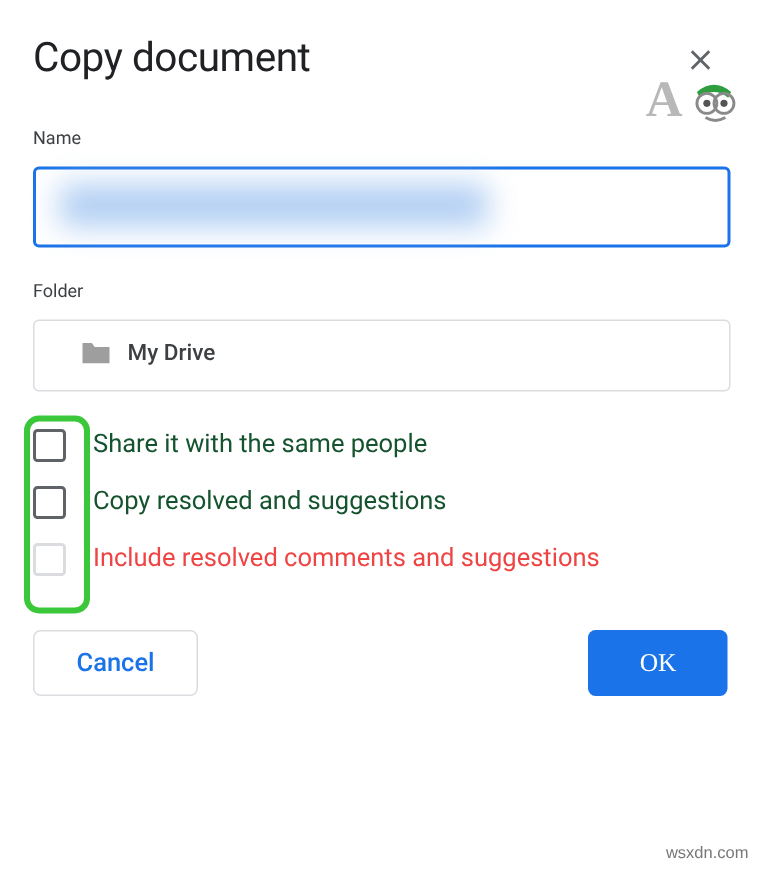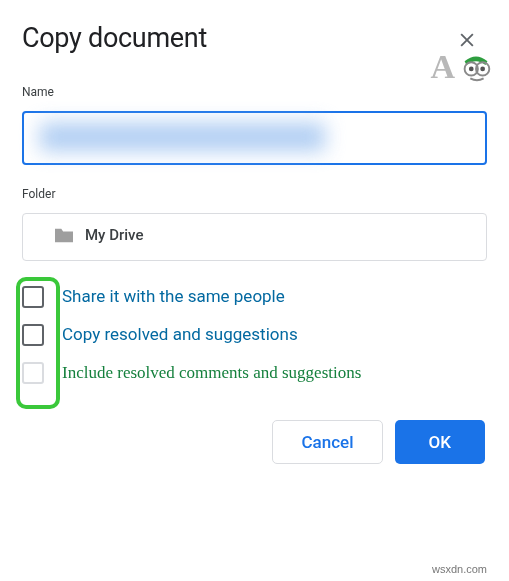--- a/index.html
+++ b/index.html
@@ -136,30 +136,29 @@
       flex-shrink: 0;
       margin-right: 18px;
       margin-top: 1px;
       background: #fff;
     }
     .checkbox.disabled {
       border-color: #dadce0;
     }
     .checkbox-label {
       font-size: 17px;
-      color: #0369a1;
+      color: #14532d;
       line-height: 1.4;
     }
     .checkbox-label.disabled {
-      color: #15803d;
-      font-family: Liberation Serif, serif;
+      color: #ef4444;
     }
     .button-row {
       display: flex;
-      justify-content: flex-end;
+      justify-content: space-between;
       gap: 12px;
       margin-top: 36px;
       padding-right: 2px;
     }
     .btn {
       font-size: 17px;
       font-weight: 500;
       padding: 11px 28px;
       border-radius: 5px;
       cursor: pointer;
@@ -168,25 +167,26 @@
     }
     .btn-cancel {
       background: #fff;
       color: #1a73e8;
       border: 1px solid #dadce0;
     }
     .btn-ok {
       background: #1a73e8;
       color: #fff;
       padding: 11px 34px;
+      font-family: Liberation Serif, serif;
     }
     .footer-attr {
       position: absolute;
       bottom: 6px;
-      right: 22px;
+      right: 10px;
       font-size: 11px;
       color: #777;
       font-family: Arial, sans-serif;
     }
   </style>
 </head>
 <body>
 
 <div class="dialog">
 

